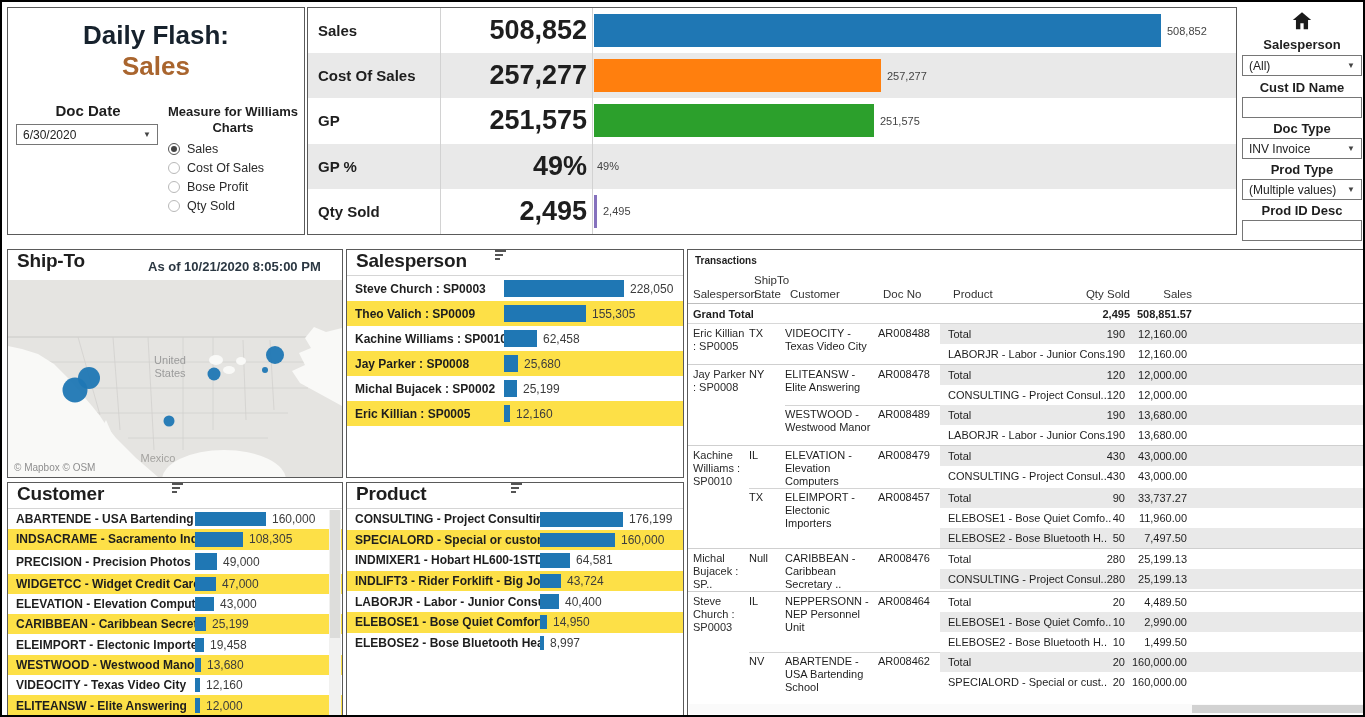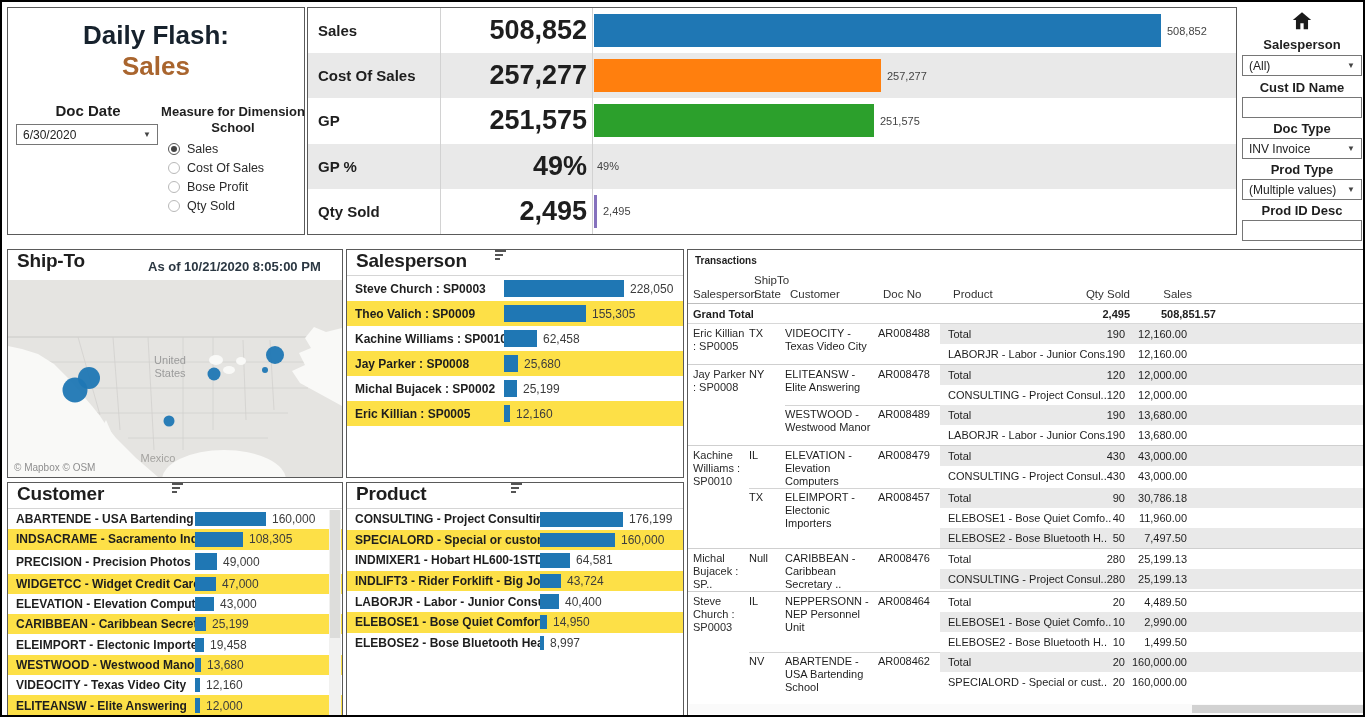--- a/index.html
+++ b/index.html
@@ -107,21 +107,21 @@
 <div id="app">
 
   <div class="panel" id="panel-title">
     <div class="dash-title1">Daily Flash:</div>
     <div class="dash-title2">Sales</div>
     <div class="docdate-label">Doc Date</div>
     <div class="select" id="docdate-select">
       <span>6/30/2020</span>
       <span class="caret">▼</span>
     </div>
-    <div class="measure-title">Measure for Dimension School</div>
+    <div class="measure-title">Measure for Williams Charts</div>
     <div id="measure-options">
         <div class="radio-row">
           <span class="radio sel"></span>
           <span class="radio-label">Sales</span>
         </div>
         <div class="radio-row">
           <span class="radio"></span>
           <span class="radio-label">Cost Of Sales</span>
         </div>
         <div class="radio-row">
@@ -307,21 +307,21 @@
       <span style="left:102px">Customer</span>
       <span style="left:195px">Doc No</span>
       <span style="left:265px">Product</span>
       <span class="qty-col" style="left:377px">Qty Sold</span>
       <span class="sales-col" style="left:442px">Sales</span>
     </div>
     <div class="tx-body" id="tx-body">
         <div class="tx-gt">
           <span style="left: 5px;">Grand Total</span>
           <span class="qty-col" style="left: 377px;">2,495</span>
-          <span class="sales-col" style="left: 466px;">508,851.57</span>
+          <span class="sales-col" style="left: 442px;">508,851.57</span>
         </div>
         <div class="tx-group">
           <div class="tx-sp">Eric Killian : SP0005</div>
           <div class="tx-invoices">
             <div class="tx-inv">
               <div class="tx-state">TX</div>
               <div class="tx-cust">VIDEOCITY - Texas Video City</div>
               <div class="tx-doc">AR008488</div>
               <div class="tx-lines">
                 <div class="tx-line band">
@@ -400,21 +400,21 @@
             </div>
             <div class="tx-inv">
               <div class="inv-sep" style="left: 0px;"></div>
               <div class="tx-state">TX</div>
               <div class="tx-cust">ELEIMPORT - Electonic Importers</div>
               <div class="tx-doc">AR008457</div>
               <div class="tx-lines">
                 <div class="tx-line band">
                   <span class="tx-prod">Total</span>
                   <span class="qty-col" style="left: 120px;">90</span>
-                  <span class="sales-col" style="left: 185px;">30,786.18</span>
+                  <span class="sales-col" style="left: 185px;">33,737.27</span>
                 </div>
                 <div class="tx-line">
                   <span class="tx-prod">ELEBOSE1 - Bose Quiet Comfo..</span>
                   <span class="qty-col" style="left: 120px;">40</span>
                   <span class="sales-col" style="left: 185px;">11,960.00</span>
                 </div>
                 <div class="tx-line band">
                   <span class="tx-prod">ELEBOSE2 - Bose Bluetooth H..</span>
                   <span class="qty-col" style="left: 120px;">50</span>
                   <span class="sales-col" style="left: 185px;">7,497.50</span>

